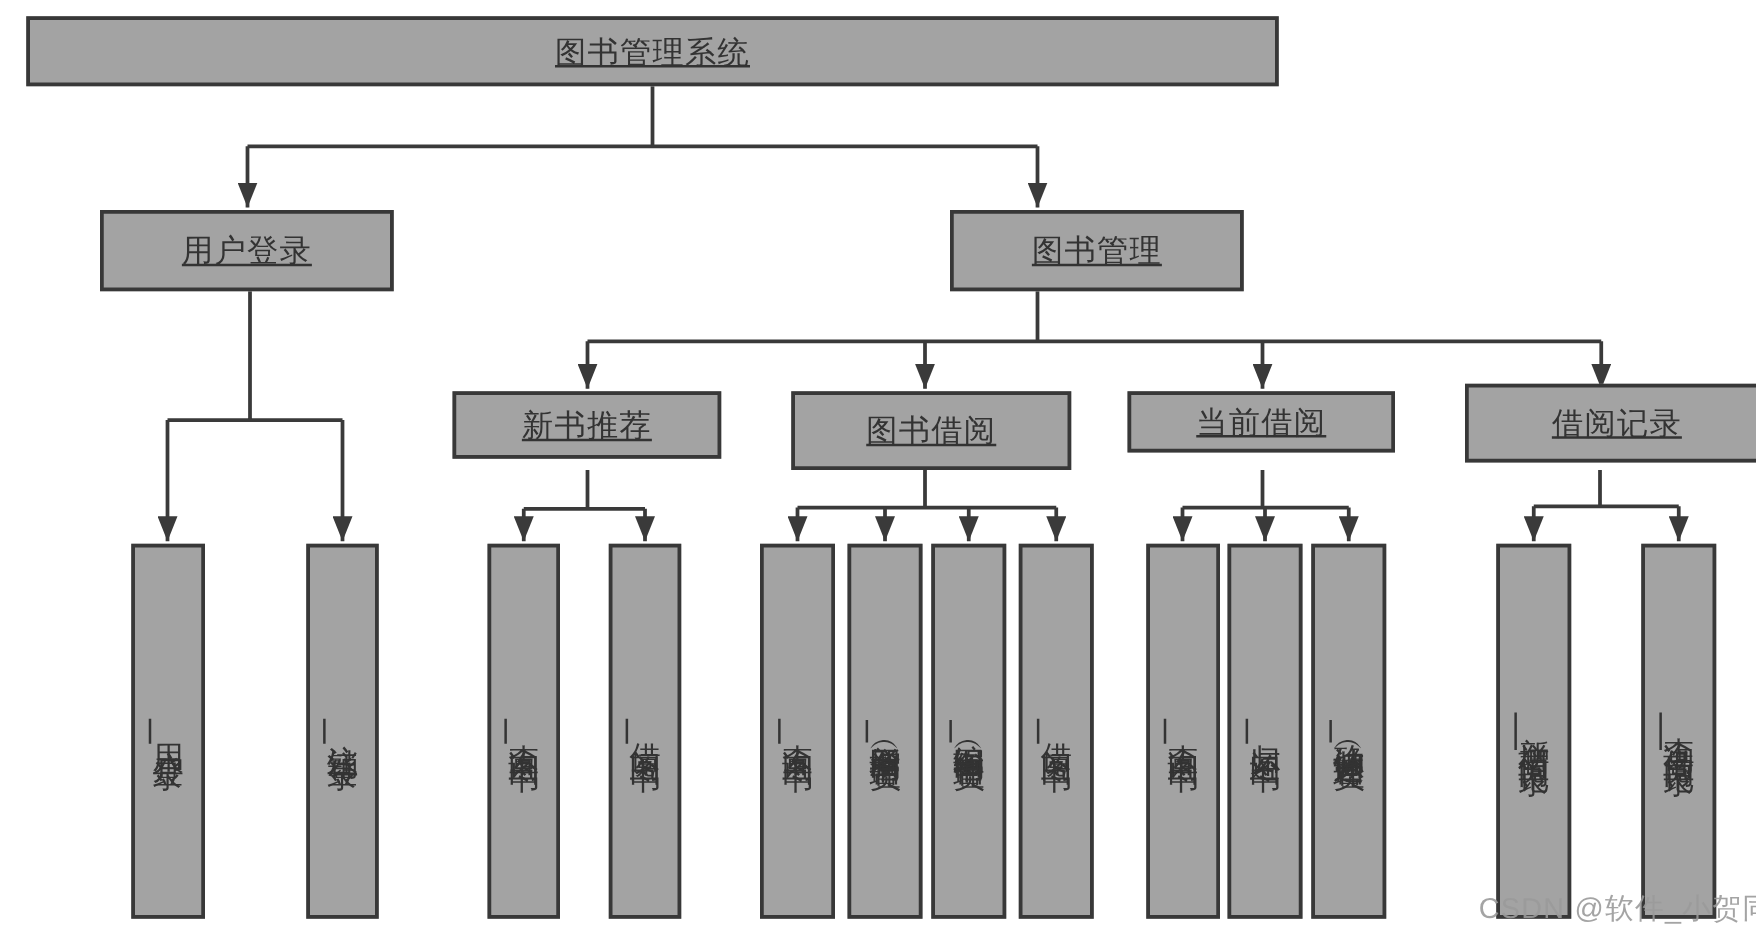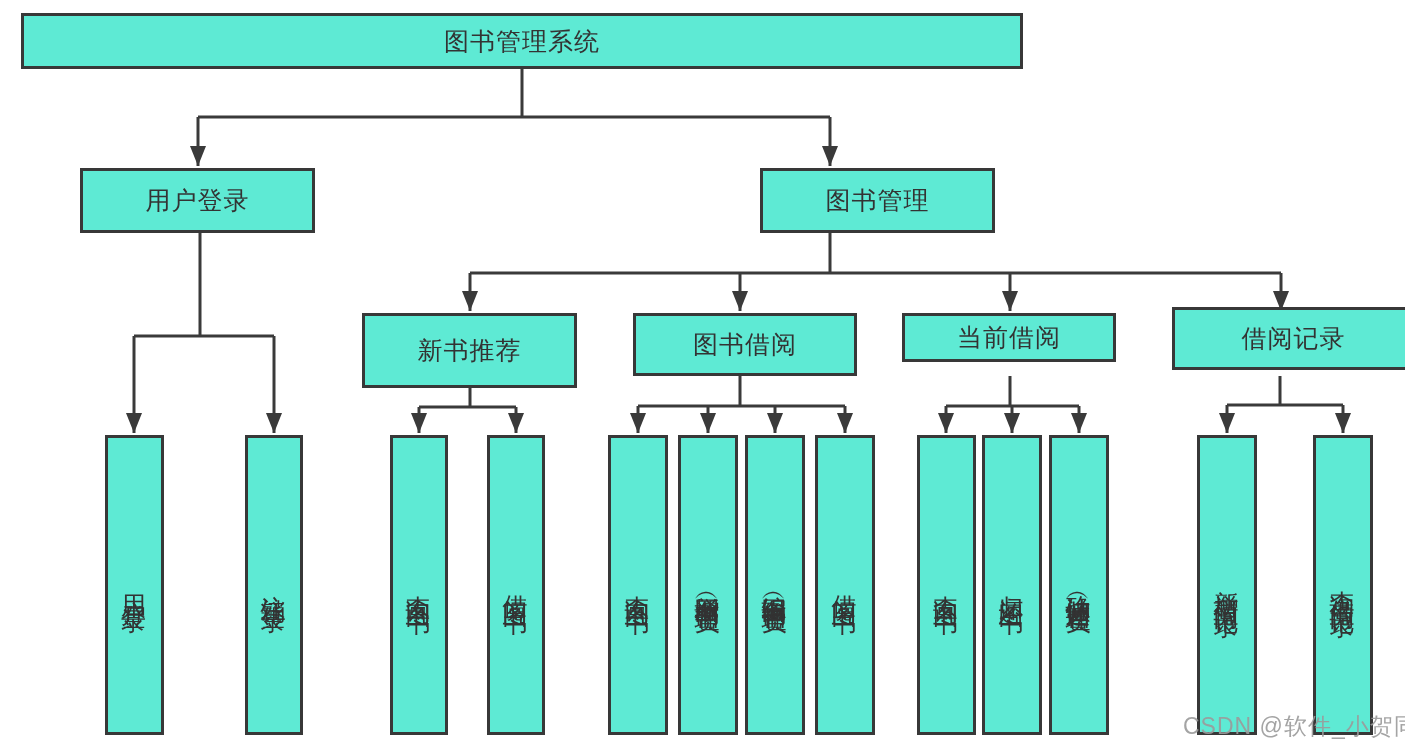--- a/index.html
+++ b/index.html
@@ -18,42 +18,43 @@
   #connectors {
     position: absolute;
     left: 0;
     top: 0;
     z-index: 1;
   }
   .node {
     position: absolute;
     box-sizing: border-box;
     border: 3px solid var(--box_border, #383838);
-    background: #5eead4;
+    background: #a3a3a3;
     color: var(--text, #333333);
     display: flex;
     align-items: center;
     justify-content: center;
     font-size: 25px;
     letter-spacing: 1px;
     z-index: 2;
     white-space: nowrap;
+    text-decoration: underline;
   }
   .vbox {
     writing-mode: vertical-rl;
     text-orientation: mixed;
     letter-spacing: 5px;
     font-size: 25px;
     white-space: normal;
   }
   
   .n-root            { left: 21px;   top: 13px;  width: 1002px; height: 56px; }
   .n-user-login      { left: 80px;   top: 168px; width: 235px;  height: 65px; }
   .n-book-mgmt       { left: 712px;  top: 168px; width: 235px;  height: 65px; margin-left: 48px; }
-  .n-new-book-rec    { left: 362px;  top: 313px; width: 215px;  height: 75px; }
+  .n-new-book-rec    { left: 362px;  top: 313px; width: 215px;  height: 54px; }
   .n-book-borrow     { left: 633px;  top: 313px; width: 224px;  height: 63px; }
   .n-current-borrow  { left: 902px;  top: 313px; width: 214px;  height: 49px; }
   .n-borrow-record   { left: 1172px; top: 307px; width: 243px;  height: 63px; }
   
   .lf-1  { left: 105px;  top: 435px; width: 59px; height: 300px; }
   .lf-2  { left: 245px;  top: 435px; width: 58px; height: 300px; }
   .lf-3  { left: 390px;  top: 435px; width: 58px; height: 300px; }
   .lf-4  { left: 487px;  top: 435px; width: 58px; height: 300px; }
   .lf-5  { left: 608px;  top: 435px; width: 60px; height: 300px; }
   .lf-6  { left: 678px;  top: 435px; width: 60px; height: 300px; }

